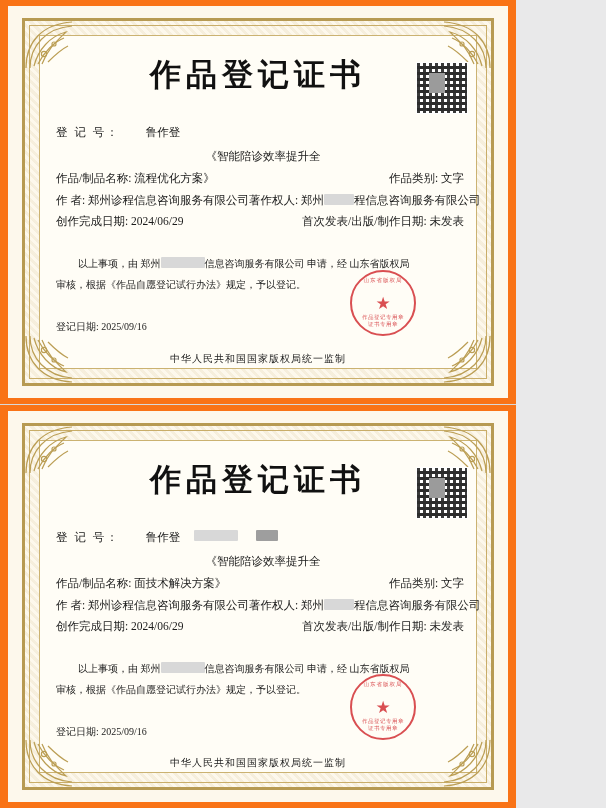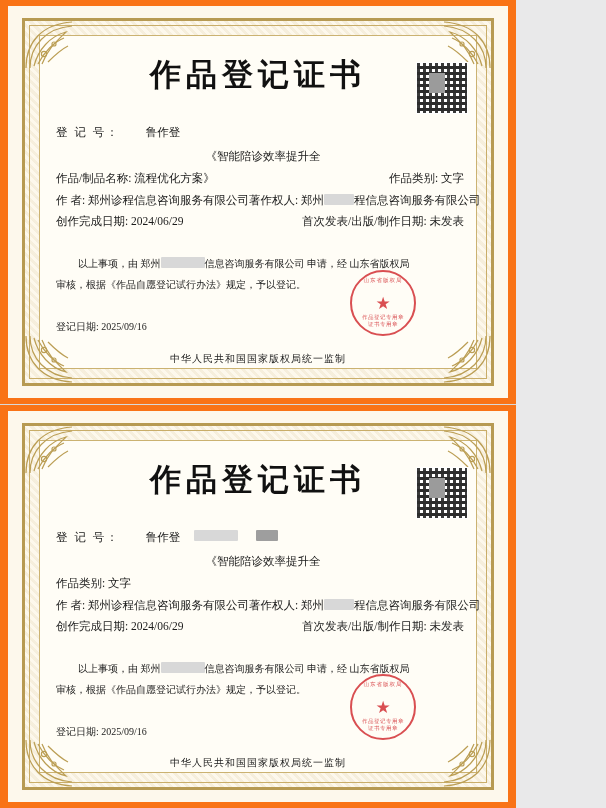--- a/index.html
+++ b/index.html
@@ -407,20 +407,24 @@
         <div class="row">
           <span class="lbl">登 记 号：</span>
           <span class="val">鲁作登</span>
           <span class="redact w2" style="margin-left:4px;"></span>
           <span class="redact w3 dark" style="margin-left:8px;"></span>
         </div>
 
         <div class="title-line">《智能陪诊效率提升全</div>
 
         <div class="pair">
+          <span class="left">
+            <span>作品/制品名称:</span>
+            <span>面技术解决方案》</span>
+          </span>
           <span class="right">
             <span>作品类别:</span>
             <span>文字</span>
           </span>
         </div>
 
         <div class="pair">
           <span class="left">
             <span>作    者:</span>
             <span>郑州诊程信息咨询服务有限公司</span>

